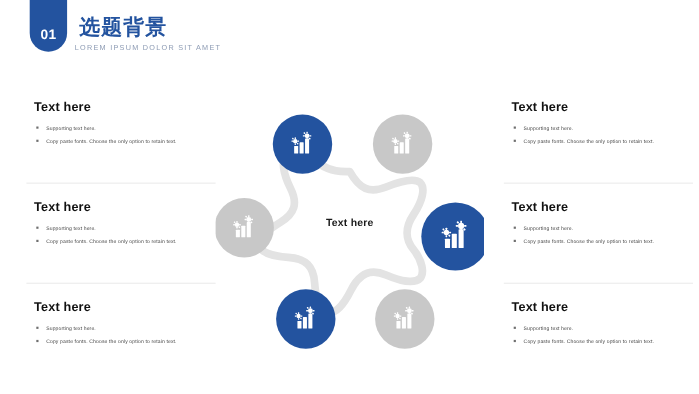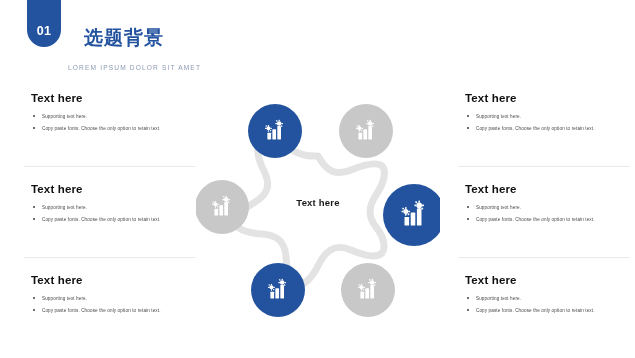--- a/index.html
+++ b/index.html
@@ -38,21 +38,21 @@
     box-sizing: border-box;
     letter-spacing: .3px;
   }
   #title-block { position: absolute; left: 68px; top: 12px; }
   #page-title {
     font-size: 19px;
     font-weight: bold;
     color: #23539f;
     letter-spacing: 1px;
     line-height: 1.05;
-    margin: 16px;
+    margin: 4px;
     font-family: "DejaVu Sans", "Liberation Sans", sans-serif;
   }
   #page-subtitle {
     font-size: 6.6px;
     color: #8c9ab3;
     letter-spacing: 1.15px;
     margin-top: 4px;
     font-weight: normal;
   }
 

